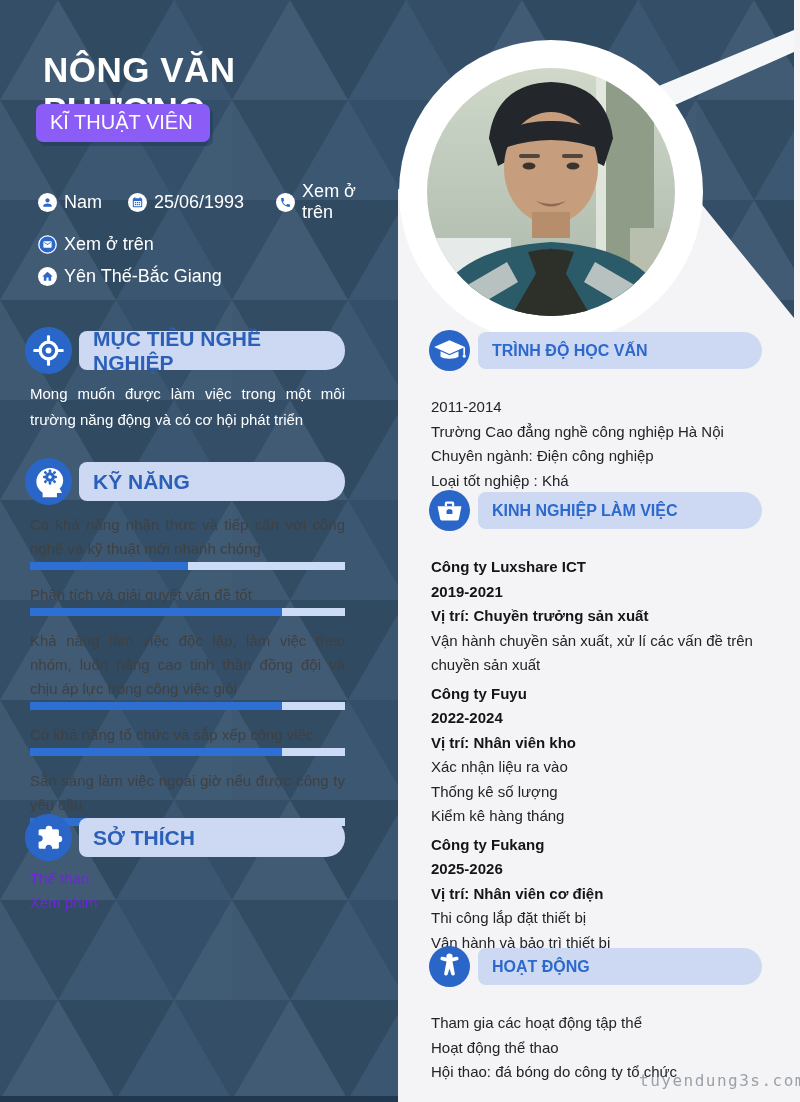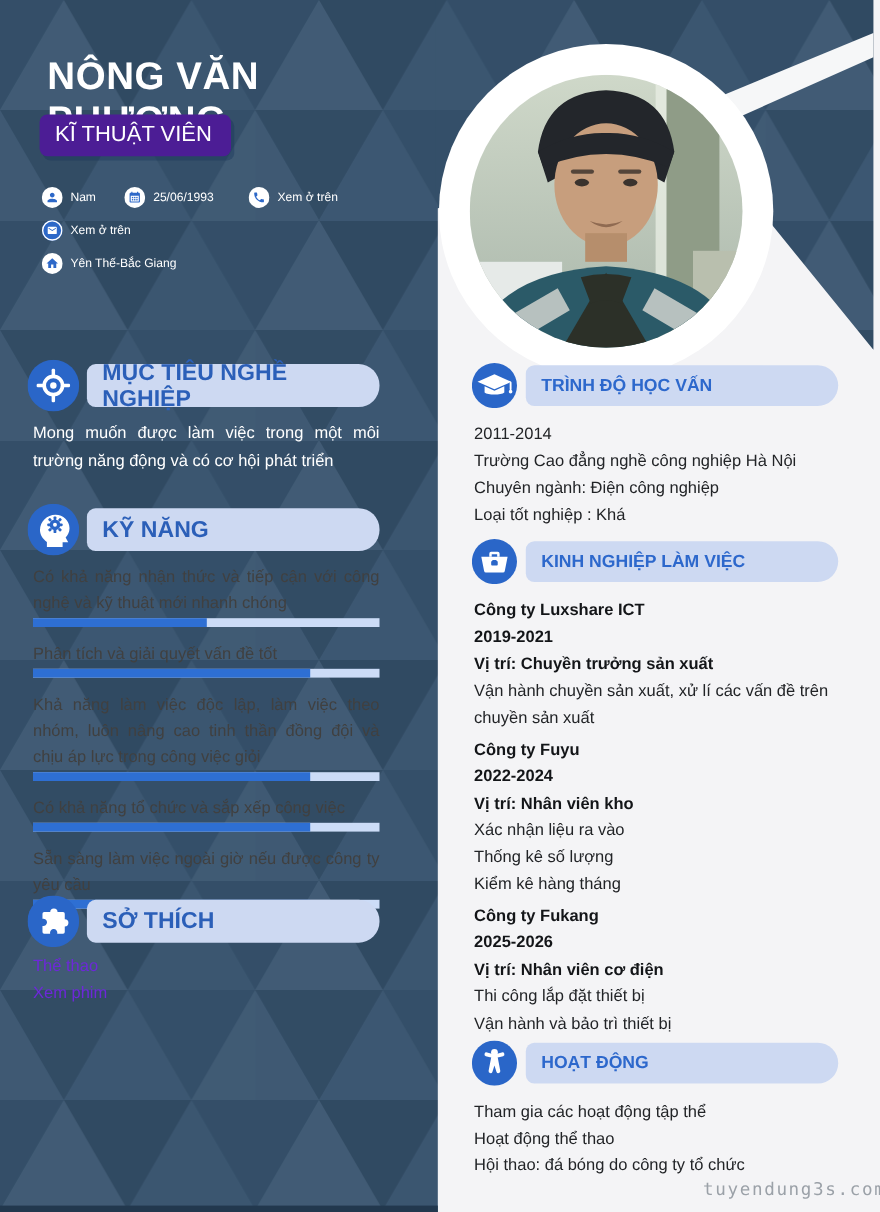--- a/index.html
+++ b/index.html
@@ -11,25 +11,25 @@
   }
   svg.decor { position:absolute; left:0; top:0; }
 
   
   .name {
     position:absolute; left:43px; top:50px; width:350px;
     color:#ffffff; font-size:35px; font-weight:bold; letter-spacing:0.5px;
   }
   .badge {
     position:absolute; left:36px; top:104px;
-    background:#4c1d95; color:#ffffff; font-size:20px;
+    background:#8b5cf6; color:#ffffff; font-size:20px;
     padding:7px 17px 8px 14px; border-radius:7px;
     box-shadow:3px 4px 0 rgba(20,48,90,0.35);
   }
-  .info { position:absolute; left:38px; top:170px; width:330px; color:#ffffff; font-size:11px; }
+  .info { position:absolute; left:38px; top:181px; width:330px; color:#ffffff; font-size:18px; }
   .irow { display:flex; align-items:center; margin-bottom:11px; }
   .cell { display:flex; align-items:center; }
   .cell .lbl { margin-left:7px; }
   .cell + .cell { margin-left:0; }
   .ib svg { display:block; }
 
   
   .sec { position:absolute; }
   .sec-l { left:25px; width:320px; }
   .sec-r { left:429px; width:333px; }
@@ -52,21 +52,21 @@
     margin:7px 0 0 5px; width:315px; color:#ffffff;
     font-size:15px; line-height:26px; text-align:justify;
   }
   .skill-body { margin:8px 0 0 5px; width:315px; }
   .skill-item { margin-bottom:13px; }
   .skill-label { color:#404040; font-size:15px; line-height:24px; text-align:justify; }
   .skill-track { height:8px; background:#ccdcf7; margin-top:1px; }
   .skill-fill { height:100%; background:#2e6fd3; }
   .hobby-list { margin:6px 0 0 5px; color:#6d28d9; font-size:15px; line-height:24px; }
 
-  .r-body { margin:12px 0 0 2px; color:#222427; font-size:15px; line-height:24.5px; }
+  .r-body { margin:24px 0 0 2px; color:#222427; font-size:15px; line-height:24.5px; }
   .job { margin-top:4px; }
   .job:first-child { margin-top:0; }
   .b { font-weight:bold; color:#131518; }
 
   .watermark {
     position:absolute; left:639px; top:1071px;
     font-family:"DejaVu Sans Mono", monospace;
     font-size:16px; letter-spacing:1.5px; color:#9ba1a8;
   }
 </style>

